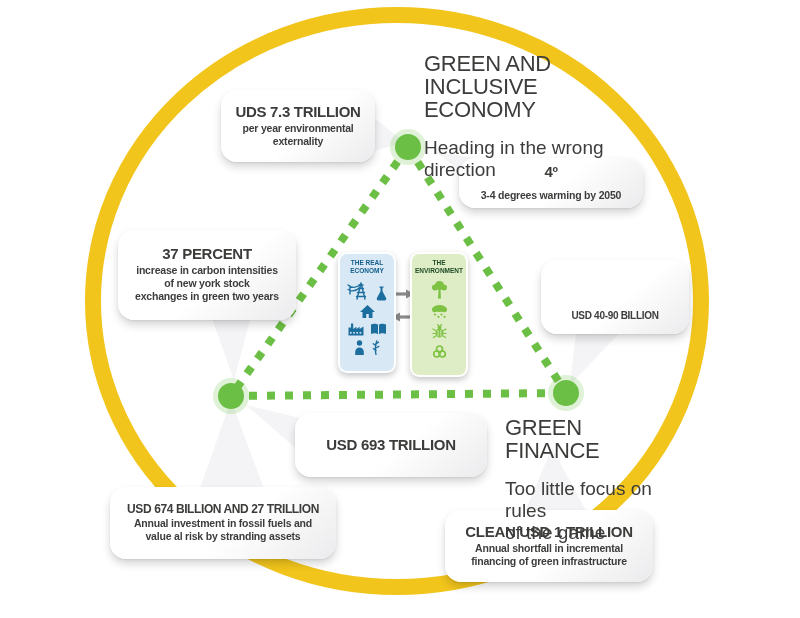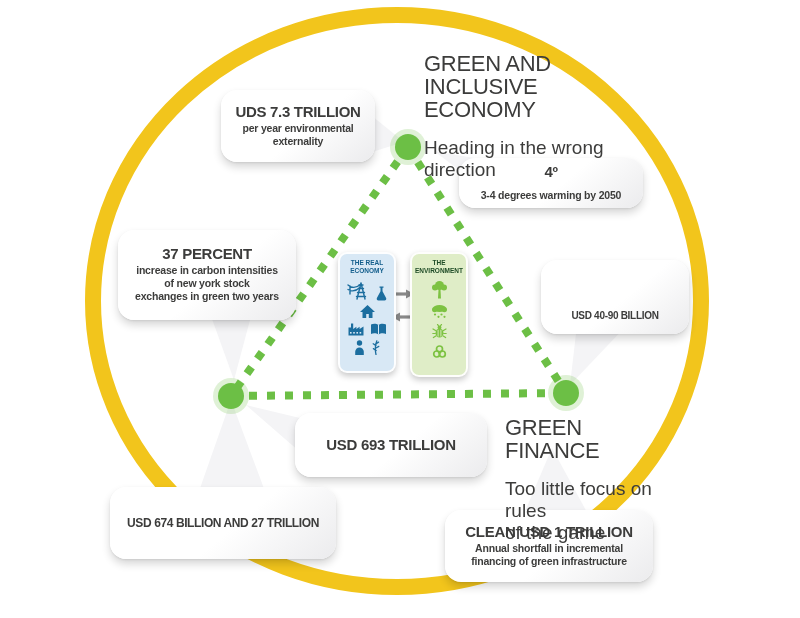--- a/index.html
+++ b/index.html
@@ -210,20 +210,22 @@
 exchanges in green two years</div>
   </div>
   <div class="bubble" id="bubble-energy-rd">
     <div class="bh">USD 40-90 BILLION</div>
   </div>
   <div class="bubble" id="bubble-otc">
     <div class="bh">USD 693 TRILLION</div>
   </div>
   <div class="bubble" id="bubble-fossil">
     <div class="bh">USD 674 BILLION AND 27 TRILLION</div>
+    <div class="bb">Annual investment in fossil fuels and
+value al risk by stranding assets</div>
   </div>
   <div class="bubble" id="bubble-infra">
     <div class="bh">CLEAN USD 1 TRILLION</div>
     <div class="bb">Annual shortfall in incremental
 financing of green infrastructure</div>
   </div>
 
   <div class="node-label" id="node-top">
     <div class="nh">GREEN AND
 INCLUSIVE

